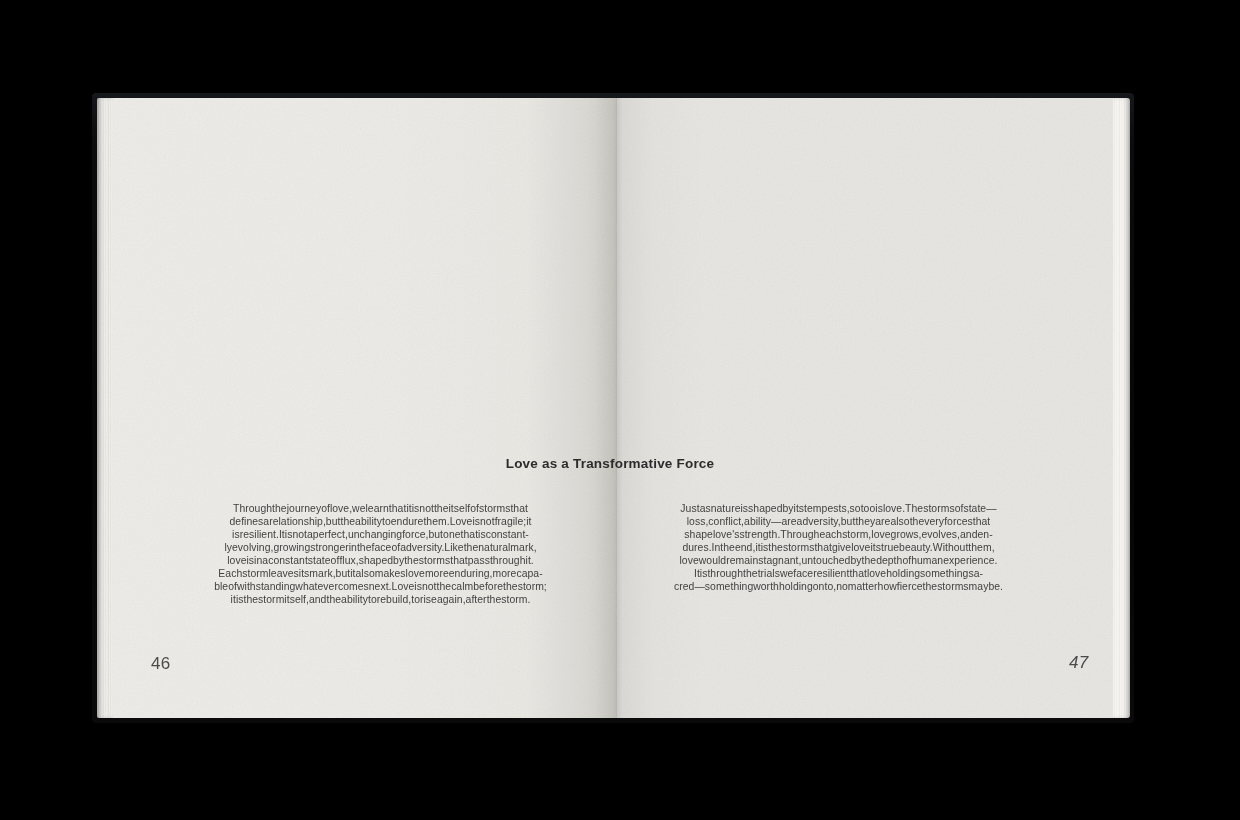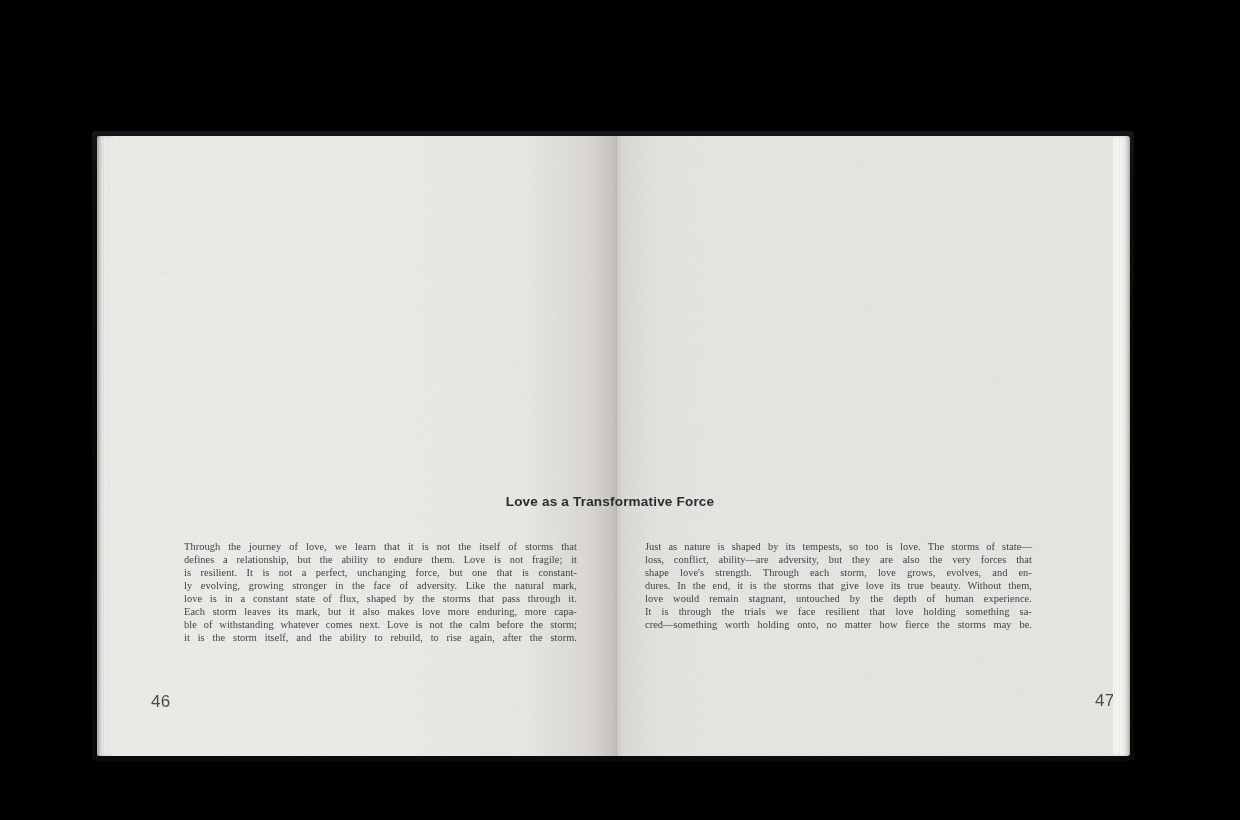--- a/index.html
+++ b/index.html
@@ -9,21 +9,20 @@
     height: 820px;
     background: #000000;
     overflow: hidden;
     font-family: "Liberation Sans", sans-serif;
   }
   .scene {
     position: relative;
     width: 1240px;
     height: 584px;
     background: #000000;
-    margin-top: 38px;
   }
   
   .book {
     position: absolute;
     left: 92px;
     top: 93px;
     width: 1042px;
     height: 630px;
     background: linear-gradient(180deg, #15171a 0%, #0b0c0d 8%, #060606 60%, #0a0a0a 100%);
     border-radius: 4px;
@@ -116,34 +115,33 @@
     position: absolute;
     top: 404px;
     color: #424242;
     font-size: 10.4px;
     letter-spacing: 0.05px;
   }
   .col-left  { left: 87px;  width: 393px; }
   .col-right { left: 548px; width: 387px; }
   .tline {
     display: flex;
-    justify-content: space-between;
+    justify-content: center;
     height: 13px;
     line-height: 13px;
     white-space: nowrap;
-    font-family: Liberation Serif, serif;
   }
   .pagenum {
     position: absolute;
     font-size: 17px;
     color: #4b4b4b;
     letter-spacing: 0.3px;
   }
   .pagenum-left  { left: 54px;  top: 556px; }
-  .pagenum-right { left: 998px; top: 555px; }
+  .pagenum-right { left: 972px; top: 555px; font-style: italic; }
 </style>
 </head>
 <body>
 
 <div class="scene">
   <div class="book">
     <div class="pages-area">
 
       <div class="fore-edge fore-edge-left"></div>
 

